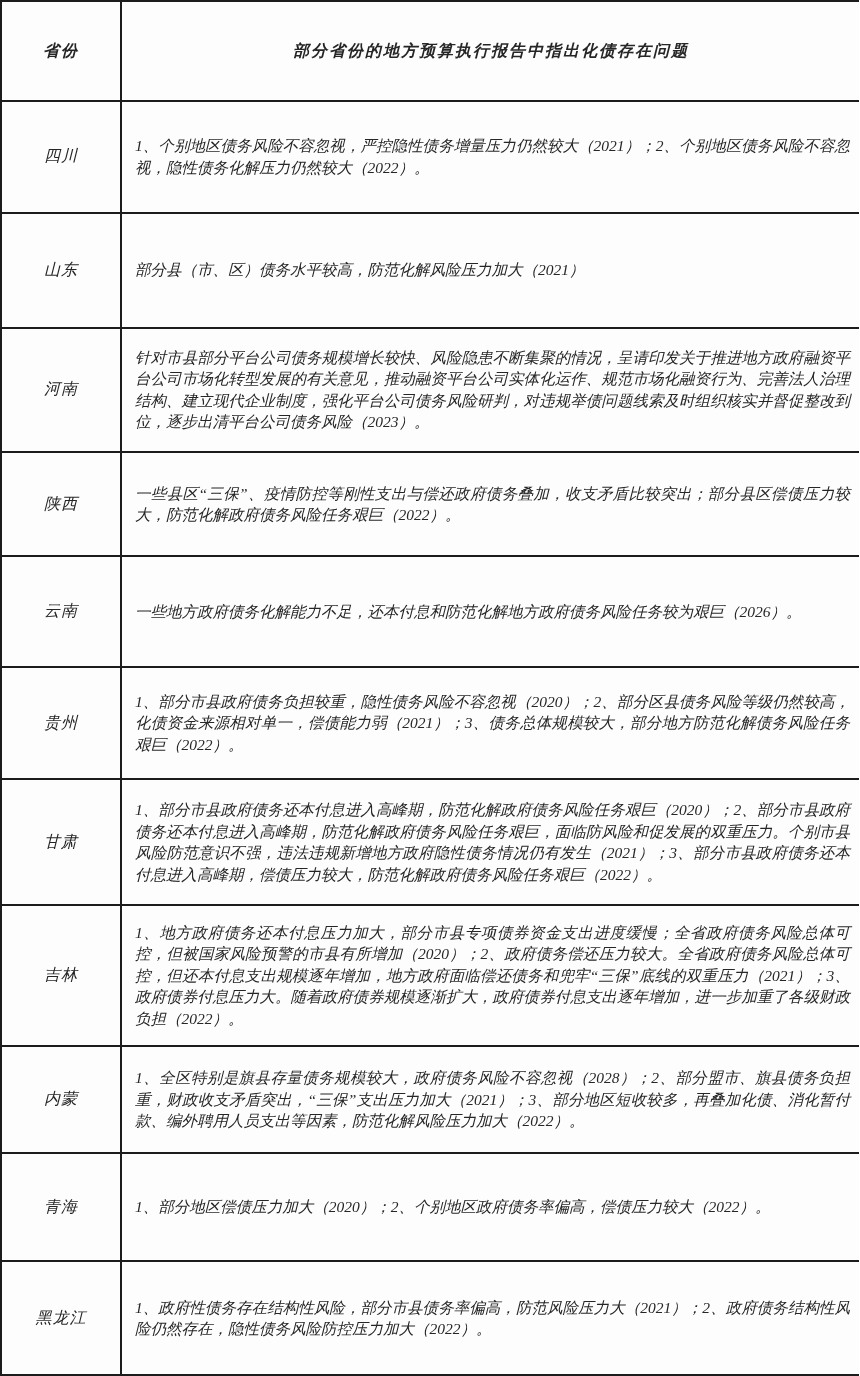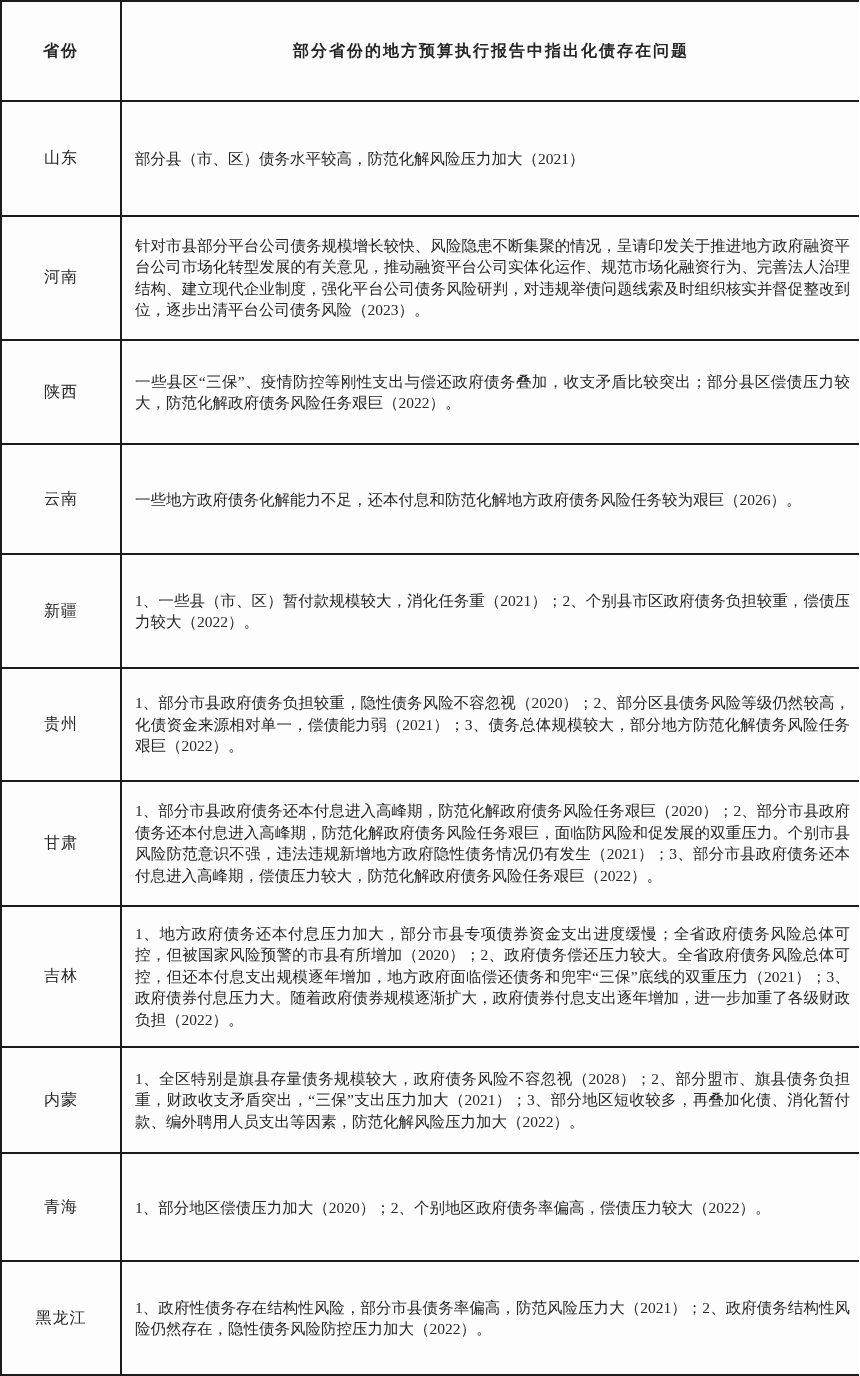--- a/index.html
+++ b/index.html
@@ -11,20 +11,21 @@
   html, body { margin: 0; padding: 0; }
   body {
     background: #ffffff;
     font-family: "Liberation Serif", "DejaVu Serif", serif;
   }
   .doc {
     width: 859px;
     height: 1376px;
     background: var(--background);
     overflow: hidden;
+    font-style: italic;
   }
   table.debt-table {
     width: 860px;
     height: 1376px;
     border-collapse: collapse;
     table-layout: fixed;
   }
   col.col-province { width: 120px; }
   col.col-issue { width: 740px; }
   th, td {
@@ -59,39 +60,39 @@
       <col class="col-province">
       <col class="col-issue">
     </colgroup>
     <thead>
       <tr style="height:100px;">
         <th class="header-cell">省份</th>
         <th class="header-cell">部分省份的地方预算执行报告中指出化债存在问题</th>
       </tr>
     </thead>
     <tbody>
+      <tr style="height:96px;">
+        <td class="province-cell">四川</td>
+        <td class="issue-cell">1、个别地区债务风险不容忽视，严控隐性债务增量压力仍然较大（2021）；2、个别地区债务风险不容忽视，隐性债务化解压力仍然较大（2022）。</td>
+      </tr>
       <tr style="height:99px;margin-left:40px;">
         <td class="province-cell">山东</td>
         <td class="issue-cell">部分县（市、区）债务水平较高，防范化解风险压力加大（2021）</td>
       </tr>
       <tr style="height:107px;">
         <td class="province-cell">河南</td>
         <td class="issue-cell">针对市县部分平台公司债务规模增长较快、风险隐患不断集聚的情况，呈请印发关于推进地方政府融资平台公司市场化转型发展的有关意见，推动融资平台公司实体化运作、规范市场化融资行为、完善法人治理结构、建立现代企业制度，强化平台公司债务风险研判，对违规举债问题线索及时组织核实并督促整改到位，逐步出清平台公司债务风险（2023）。</td>
       </tr>
       <tr style="height:90px;">
         <td class="province-cell">陕西</td>
         <td class="issue-cell">一些县区“三保”、疫情防控等刚性支出与偿还政府债务叠加，收支矛盾比较突出；部分县区偿债压力较大，防范化解政府债务风险任务艰巨（2022）。</td>
       </tr>
       <tr style="height:95px;border-radius:15px;">
         <td class="province-cell">云南</td>
         <td class="issue-cell">一些地方政府债务化解能力不足，还本付息和防范化解地方政府债务风险任务较为艰巨（2026）。</td>
-      </tr>
-      <tr style="height:98px;">
-        <td class="province-cell">新疆</td>
-        <td class="issue-cell">1、一些县（市、区）暂付款规模较大，消化任务重（2021）；2、个别县市区政府债务负担较重，偿债压力较大（2022）。</td>
       </tr>
       <tr style="height:97px;">
         <td class="province-cell">贵州</td>
         <td class="issue-cell">1、部分市县政府债务负担较重，隐性债务风险不容忽视（2020）；2、部分区县债务风险等级仍然较高，化债资金来源相对单一，偿债能力弱（2021）；3、债务总体规模较大，部分地方防范化解债务风险任务艰巨（2022）。</td>
       </tr>
       <tr style="height:108px;">
         <td class="province-cell">甘肃</td>
         <td class="issue-cell">1、部分市县政府债务还本付息进入高峰期，防范化解政府债务风险任务艰巨（2020）；2、部分市县政府债务还本付息进入高峰期，防范化解政府债务风险任务艰巨，面临防风险和促发展的双重压力。个别市县风险防范意识不强，违法违规新增地方政府隐性债务情况仍有发生（2021）；3、部分市县政府债务还本付息进入高峰期，偿债压力较大，防范化解政府债务风险任务艰巨（2022）。</td>
       </tr>
       <tr style="height:108px;">

